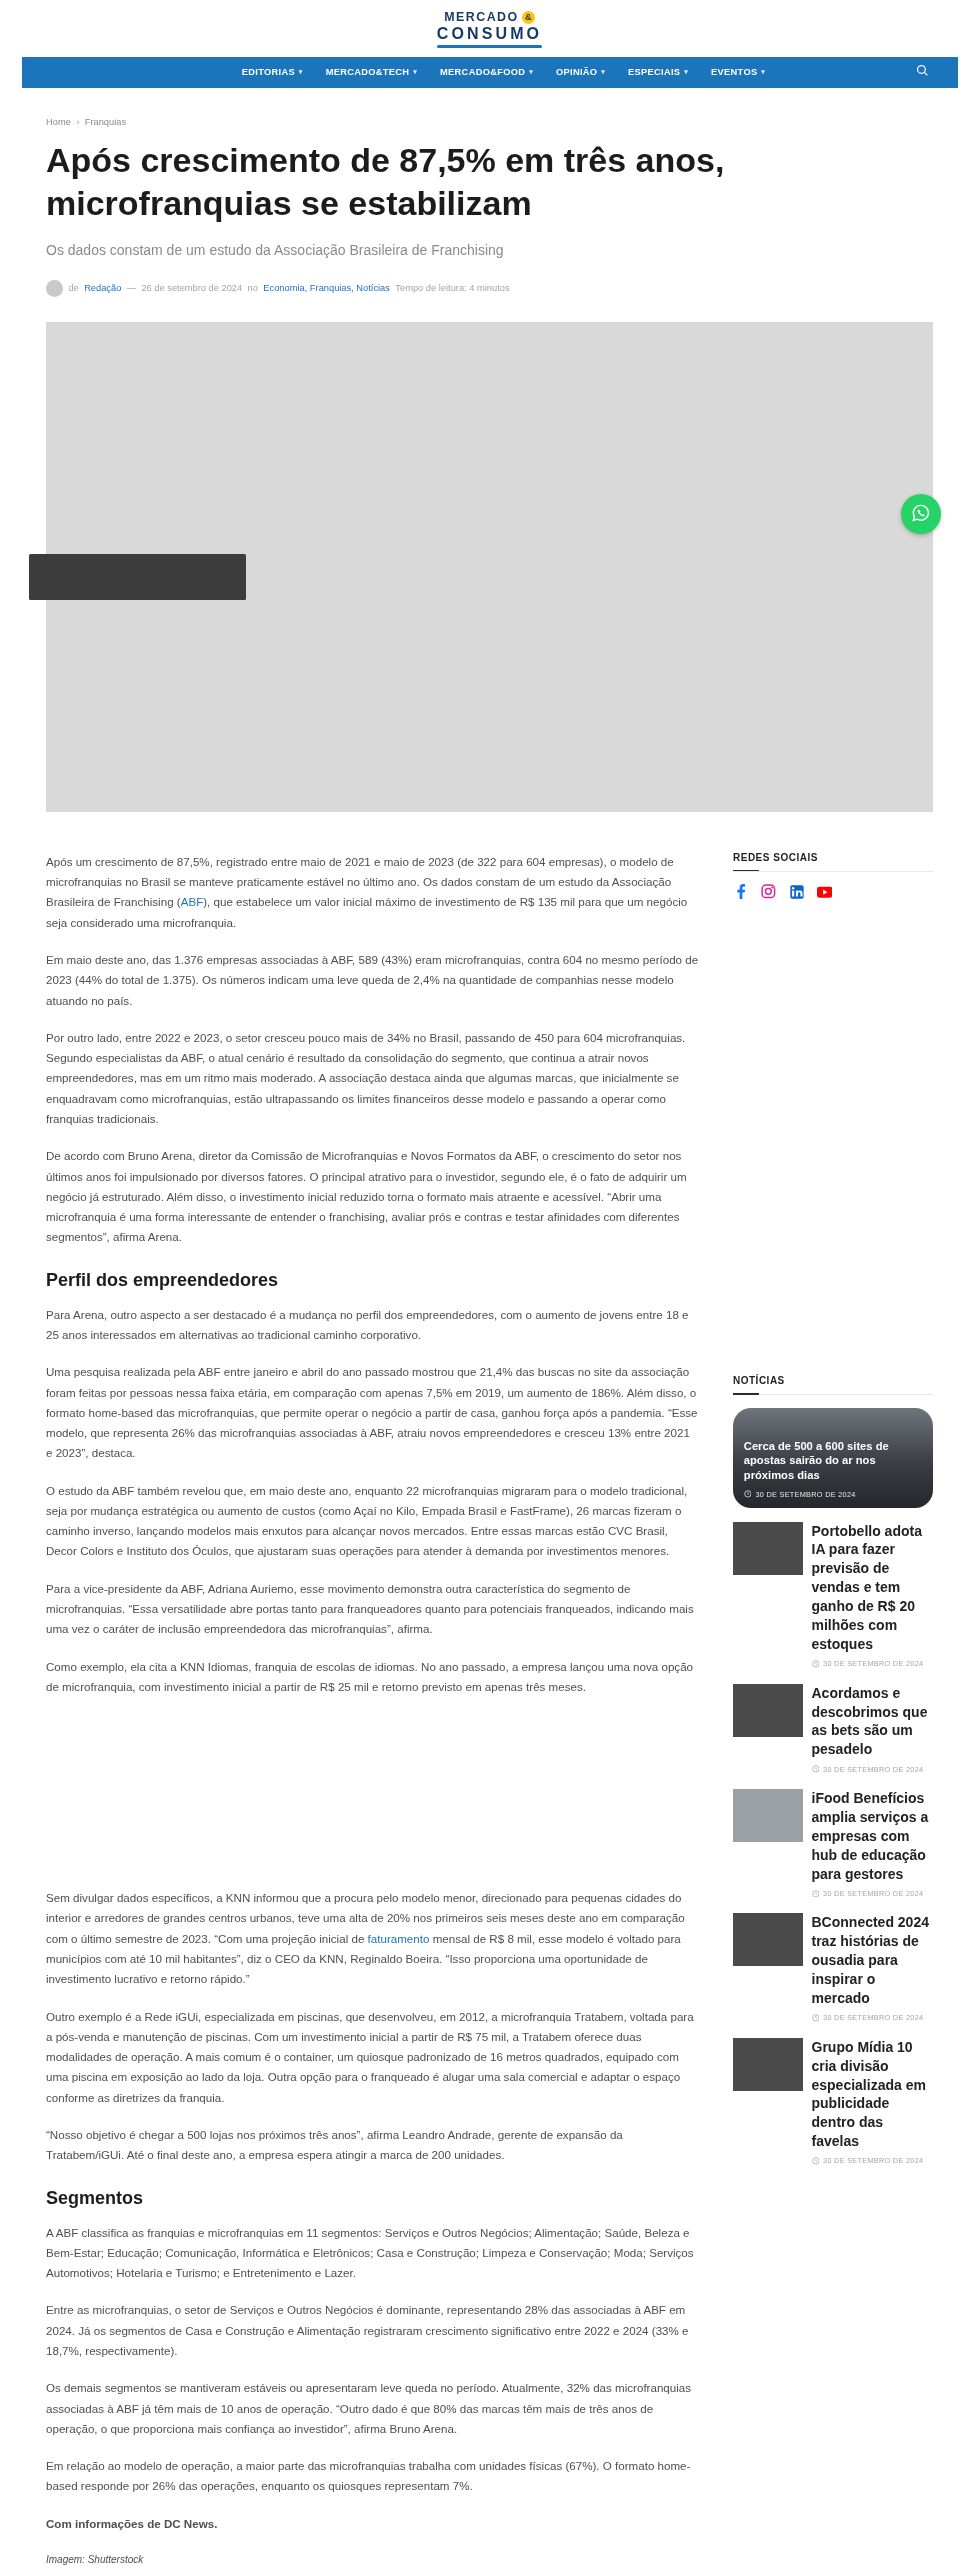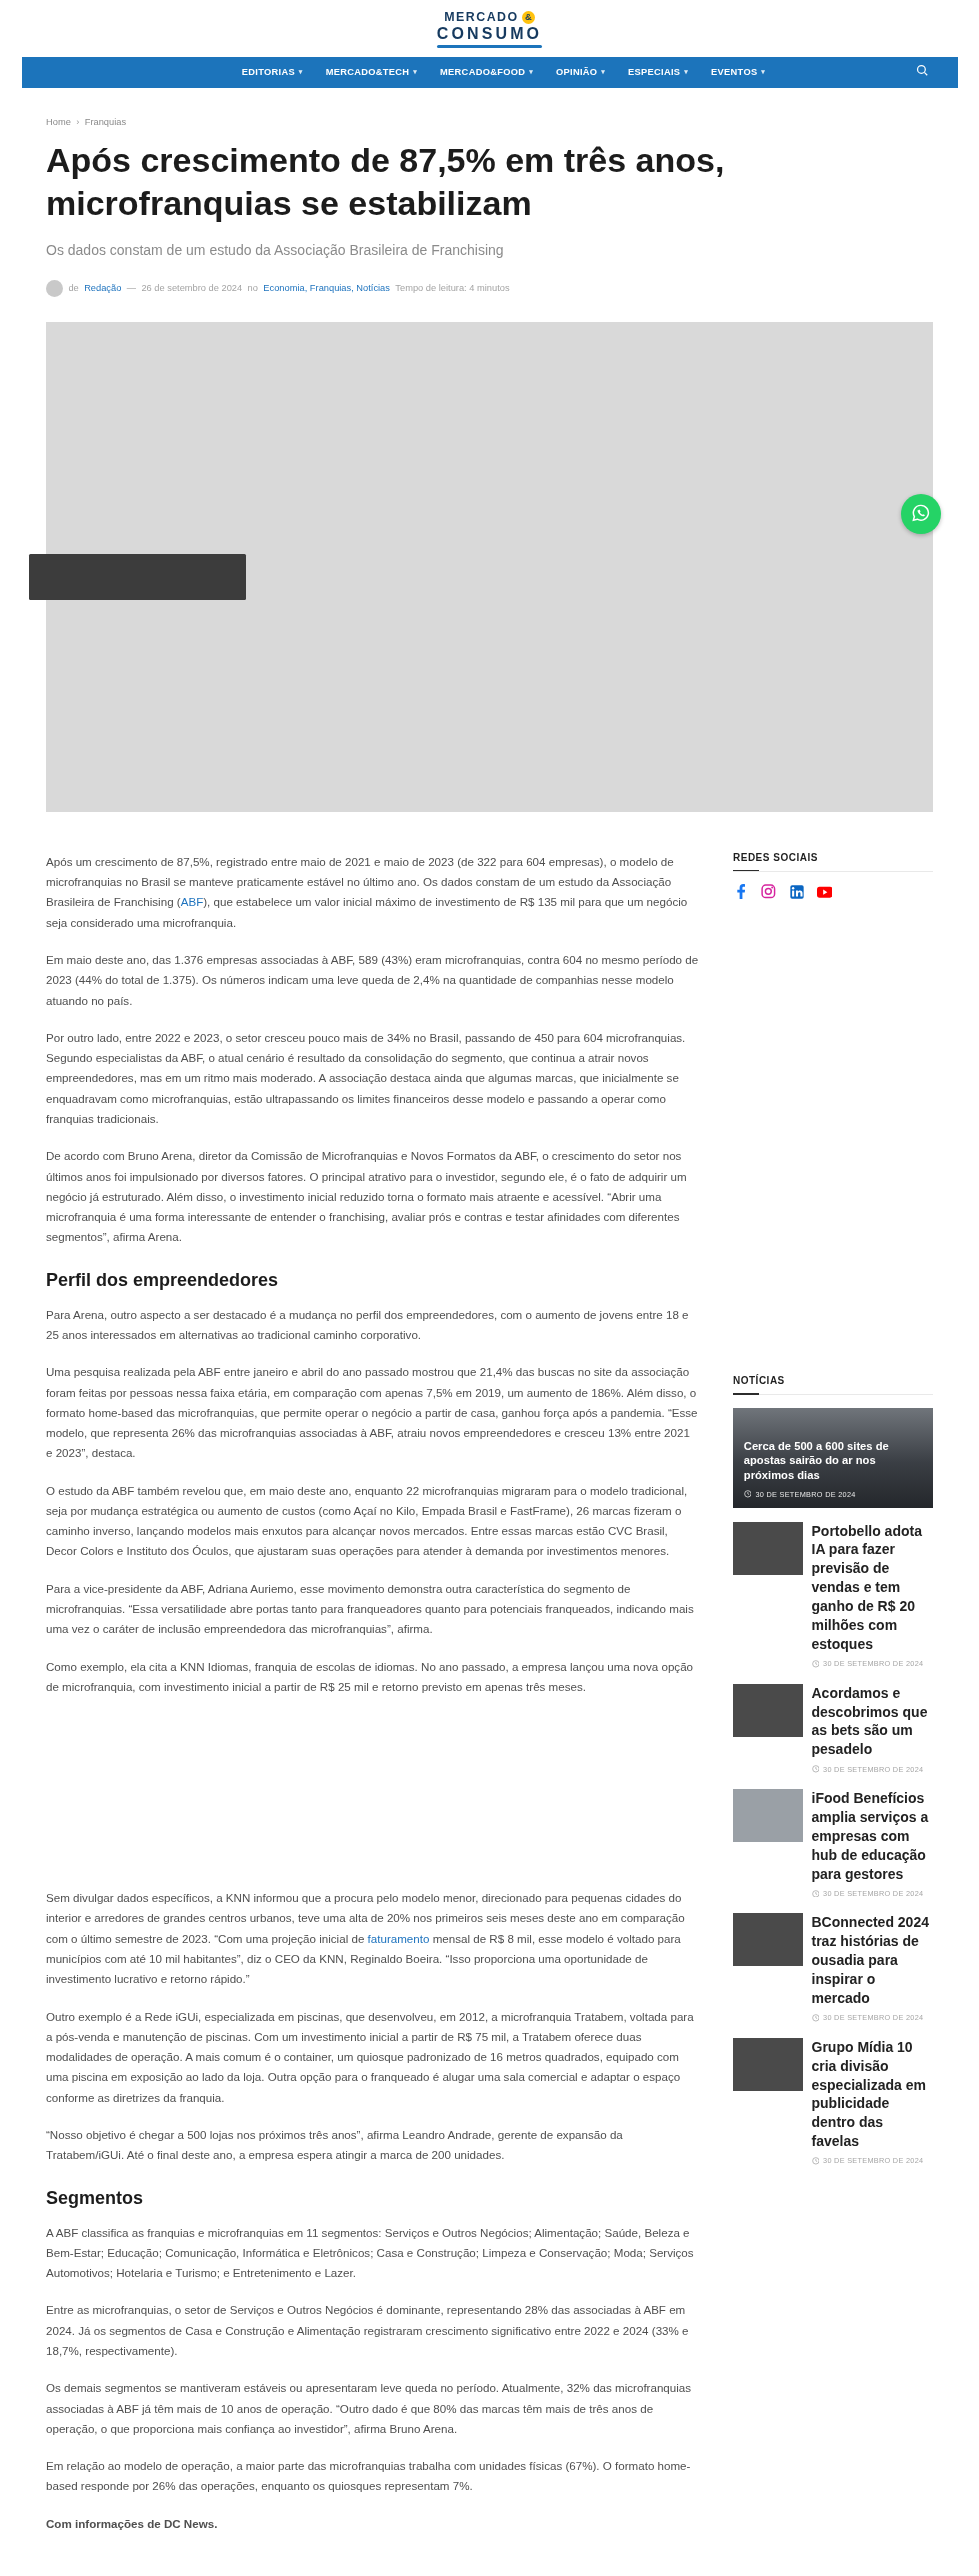--- a/index.html
+++ b/index.html
@@ -49,21 +49,21 @@
   .p-italic { font-style:italic; color:#6f6f6f; font-size:10px !important; }
 
   
   .widget { margin-bottom:14px; }
   .widget-title { font-size:10px; font-weight:bold; letter-spacing:0.5px; color:#1f1f1f; padding-bottom:7.7px; border-bottom:0.8px solid #e9e9e9; position:relative; margin-bottom:12.4px; }
   .widget-title::after { content:""; position:absolute; left:0; bottom:-0.8px; width:26px; height:1.5px; background:#2c2c2c; }
   .social-row { display:flex; gap:12.4px; align-items:center; }
   .social-icon { width:15.5px; height:15.5px; display:inline-flex; align-items:center; justify-content:center; cursor:pointer; }
   .sidebar-ad-space { height:462px; }
 
-  .news-featured { position:relative; width:100%; height:100px; background:linear-gradient(180deg,#70757b 0%,#3a3e44 55%,#24272b 100%); padding:10.8px 10.8px 7.7px; display:flex; flex-direction:column; justify-content:flex-end; cursor:pointer; }
+  .news-featured { position:relative; width:100%; height:100px; background:linear-gradient(180deg,#70757b 0%,#3a3e44 55%,#24272b 100%); padding:10.8px 10.8px 7.7px; display:flex; flex-direction:column; justify-content:flex-end; cursor:pointer;border-radius:18px; }
   .nf-title { color:#ffffff; font-weight:bold; font-size:11.2px; line-height:1.3; margin-bottom:7px; }
   .nf-date { color:#e8e8e8; font-size:7.3px; letter-spacing:0.3px; display:flex; align-items:center; gap:3.9px; }
 
   .news-item { display:flex; gap:8.5px; margin-top:14px; cursor:pointer; }
   .news-thumb { width:70px; height:53px; background:#4a4a4a; flex:0 0 70px; }
   .news-thumb.alt { background:#9aa0a6; }
   .ni-title { font-size:14px; font-weight:bold; color:#222; line-height:1.35; margin-bottom:5.4px; }
   .ni-date { font-size:7.3px; color:#a5a5a5; letter-spacing:0.3px; display:flex; align-items:flex-start; gap:3.9px; text-transform:uppercase; }
   .clock { flex:0 0 auto; margin-top:0.8px; }
 </style>
@@ -160,20 +160,21 @@
         <div class="inline-ad-space"></div>
         <p><span>Sem divulgar dados específicos, a KNN informou que a procura pelo modelo menor, direcionado para pequenas cidades do interior e arredores de grandes centros urbanos, teve uma alta de 20% nos primeiros seis meses deste ano em comparação com o último semestre de 2023. “Com uma projeção inicial de </span><a>faturamento</a><span> mensal de R$ 8 mil, esse modelo é voltado para municípios com até 10 mil habitantes”, diz o CEO da KNN, Reginaldo Boeira. “Isso proporciona uma oportunidade de investimento lucrativo e retorno rápido.”</span></p>
         <p>Outro exemplo é a Rede iGUi, especializada em piscinas, que desenvolveu, em 2012, a microfranquia Tratabem, voltada para a pós-venda e manutenção de piscinas. Com um investimento inicial a partir de R$ 75 mil, a Tratabem oferece duas modalidades de operação. A mais comum é o container, um quiosque padronizado de 16 metros quadrados, equipado com uma piscina em exposição ao lado da loja. Outra opção para o franqueado é alugar uma sala comercial e adaptar o espaço conforme as diretrizes da franquia.</p>
         <p>“Nosso objetivo é chegar a 500 lojas nos próximos três anos”, afirma Leandro Andrade, gerente de expansão da Tratabem/iGUi. Até o final deste ano, a empresa espera atingir a marca de 200 unidades.</p>
         <h2>Segmentos</h2>
         <p>A ABF classifica as franquias e microfranquias em 11 segmentos: Serviços e Outros Negócios; Alimentação; Saúde, Beleza e Bem-Estar; Educação; Comunicação, Informática e Eletrônicos; Casa e Construção; Limpeza e Conservação; Moda; Serviços Automotivos; Hotelaria e Turismo; e Entretenimento e Lazer.</p>
         <p>Entre as microfranquias, o setor de Serviços e Outros Negócios é dominante, representando 28% das associadas à ABF em 2024. Já os segmentos de Casa e Construção e Alimentação registraram crescimento significativo entre 2022 e 2024 (33% e 18,7%, respectivamente).</p>
         <p>Os demais segmentos se mantiveram estáveis ou apresentaram leve queda no período. Atualmente, 32% das microfranquias associadas à ABF já têm mais de 10 anos de operação. “Outro dado é que 80% das marcas têm mais de três anos de operação, o que proporciona mais confiança ao investidor”, afirma Bruno Arena.</p>
         <p>Em relação ao modelo de operação, a maior parte das microfranquias trabalha com unidades físicas (67%). O formato home-based responde por 26% das operações, enquanto os quiosques representam 7%.</p>
         <p class="p-bold">Com informações de DC News.</p>
+        <p class="p-italic">Imagem: Shutterstock</p>
       </div>
 
       <div class="side-col">
 
         <div class="widget">
           <div class="widget-title">REDES SOCIAIS</div>
           <div class="social-row">
             <span class="social-icon">
               <svg width="8.5" height="15.5" viewBox="0 0 11 20">
                   <path d="M7 20V11h3l.5-3.5H7V5.2C7 4.2 7.4 3.5 8.8 3.5H10.6V.3C10.3.2 9.2 0 7.9 0 5.2 0 3.4 1.7 3.4 4.7V7.5H.4V11h3v9z" fill="#1877f2"></path>

